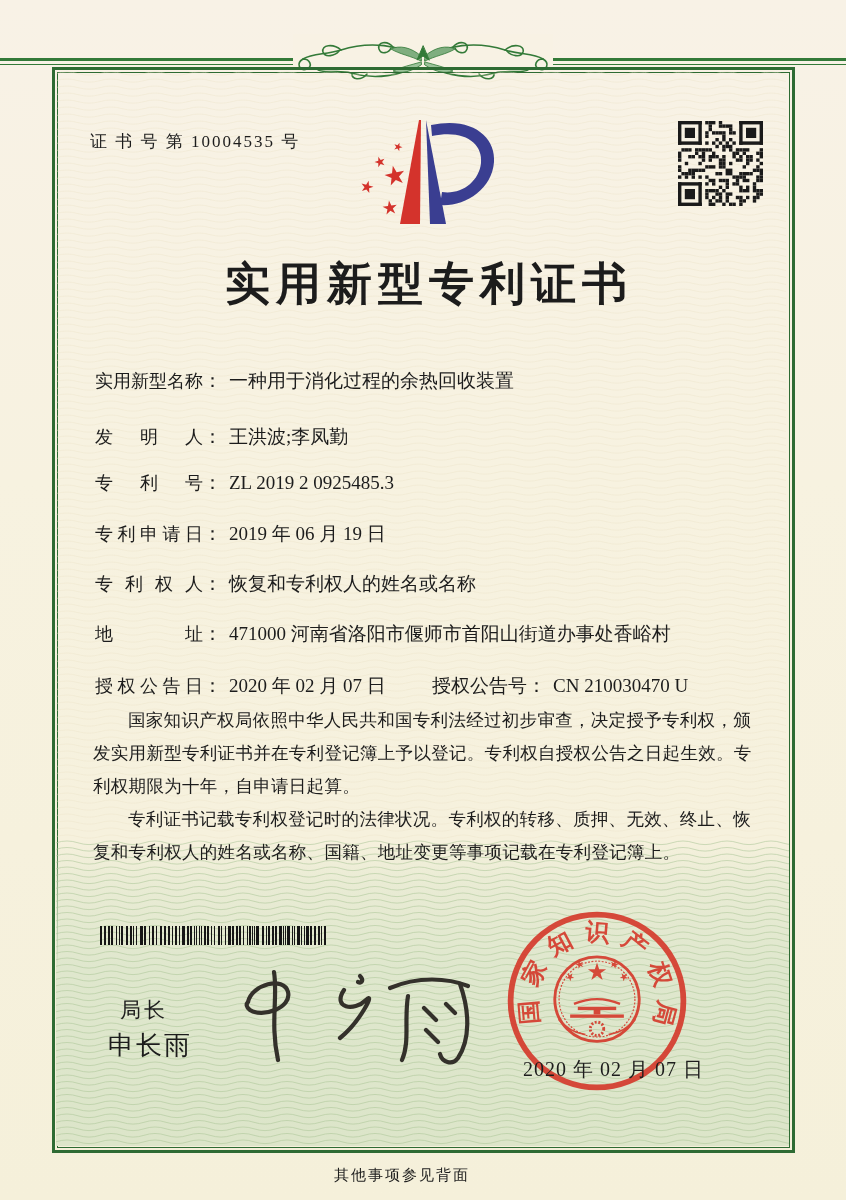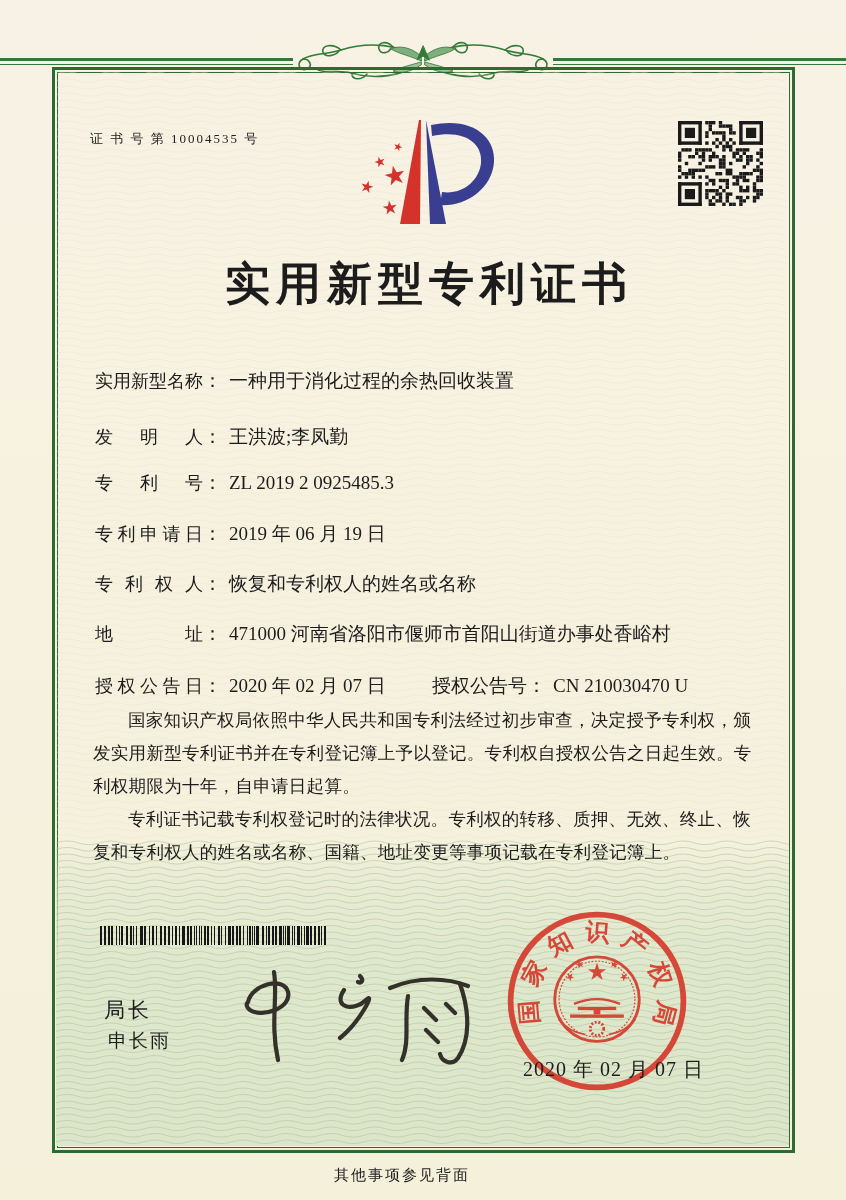--- a/index.html
+++ b/index.html
@@ -11,35 +11,35 @@
   .topline-a{position:absolute;left:0;top:58px;width:846px;height:3px;background:var(--ornament-green);}
   .topline-b{position:absolute;left:0;top:64px;width:846px;height:1px;background:var(--ornament-green);}
   .ornament{position:absolute;left:293px;top:34px;}
   .frame{position:absolute;left:52px;top:67px;width:737px;height:1080px;border:3px solid var(--border-green);}
   .frame-inner{position:absolute;inset:2px;border:1px solid var(--border-green);}
   .waves-upper{position:absolute;left:56px;top:71px;opacity:.55;}
   .wm-zone{
     position:absolute;left:56px;top:840px;width:733px;height:306px;overflow:hidden;
     background:linear-gradient(180deg,rgba(223,231,205,0) 0%,rgba(223,231,205,.55) 14%,#dfe7cd 42%,#dce5c9 100%);
   }
-  .cert-no{position:absolute;left:90px;top:130px;font-size:13px;letter-spacing:2px;}
+  .cert-no{position:absolute;left:90px;top:130px;font-size:17px;letter-spacing:2px;}
   .logo{position:absolute;left:352px;top:112px;}
   .qr{position:absolute;left:678px;top:121px;}
   .title{position:absolute;left:6px;top:254px;width:846px;margin:0;text-align:center;
     font-size:45px;font-weight:700;letter-spacing:6px;}
   .row{position:absolute;left:95px;width:690px;font-size:19px;white-space:nowrap;}
   .flabel{display:inline-block;width:108px;font-size:18px;text-align:justify;text-align-last:justify;vertical-align:baseline;}
   .colon{margin-right:7px;}
   .fval{font-size:19px;}
   .grant-no{position:absolute;left:337px;top:0;}
   .paras{position:absolute;left:93px;top:704px;width:664px;font-size:17.5px;line-height:1.88;letter-spacing:.3px;}
   .paras p{margin:0;text-indent:2em;}
   .barcode{position:absolute;left:100px;top:926px;}
-  .sig-title{position:absolute;left:104px;top:996px;font-size:21px;letter-spacing:3px;}
-  .sig-name{position:absolute;left:108px;top:1028px;font-size:19px;letter-spacing:2px;}
+  .sig-title{position:absolute;left:120px;top:996px;font-size:21px;letter-spacing:3px;}
+  .sig-name{position:absolute;left:108px;top:1028px;font-size:26px;letter-spacing:2px;}
   .signature{position:absolute;left:232px;top:960px;}
   .seal{position:absolute;left:501px;top:905px;opacity:.9;}
   .seal-date{position:absolute;left:523px;top:1056px;font-size:20px;letter-spacing:1px;color:#1d1d1d;}
   .page-no{position:absolute;left:0;top:1116px;width:810px;text-align:center;font-size:15px;letter-spacing:1px;}
   .back-note{position:absolute;left:334px;top:1166px;font-size:15px;letter-spacing:2px;}
 </style>
 </head>
 <body>
 
 <svg width="0" height="0" style="position:absolute" aria-hidden="true">

